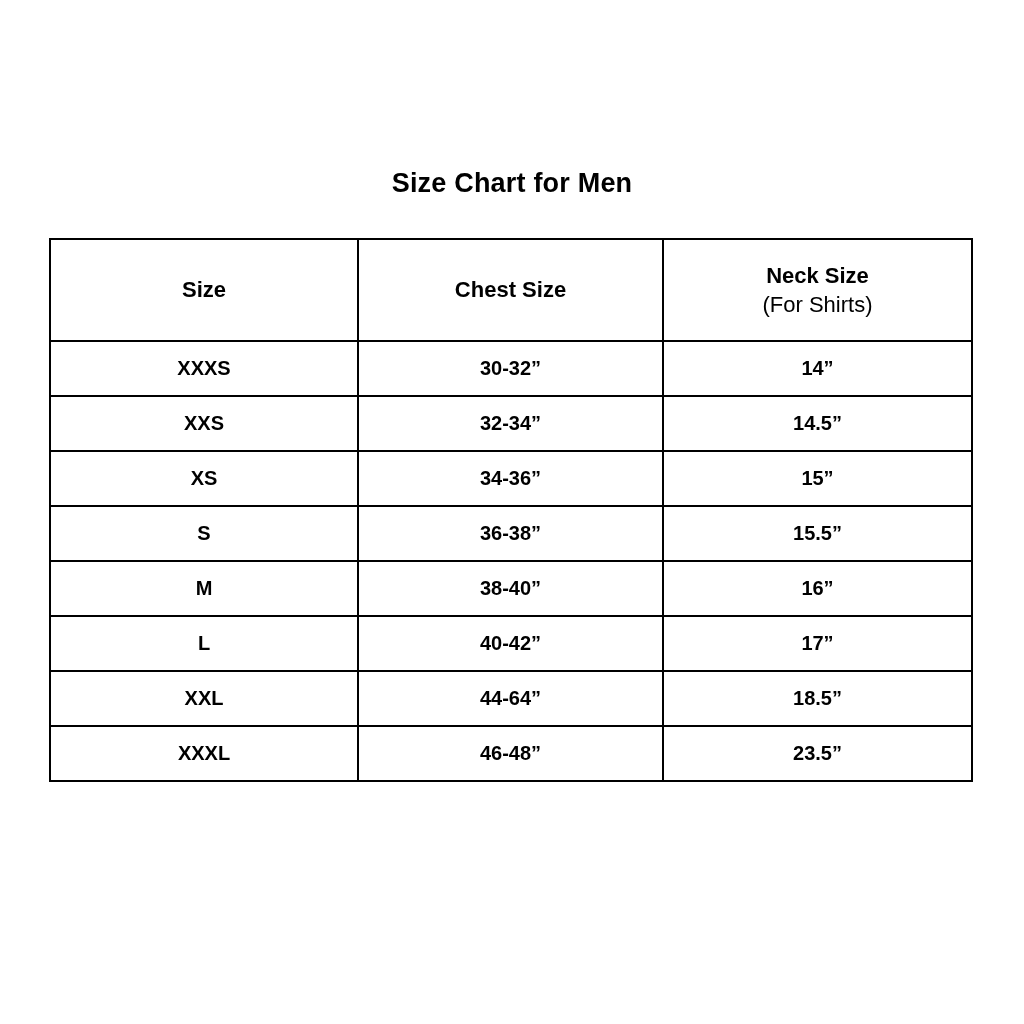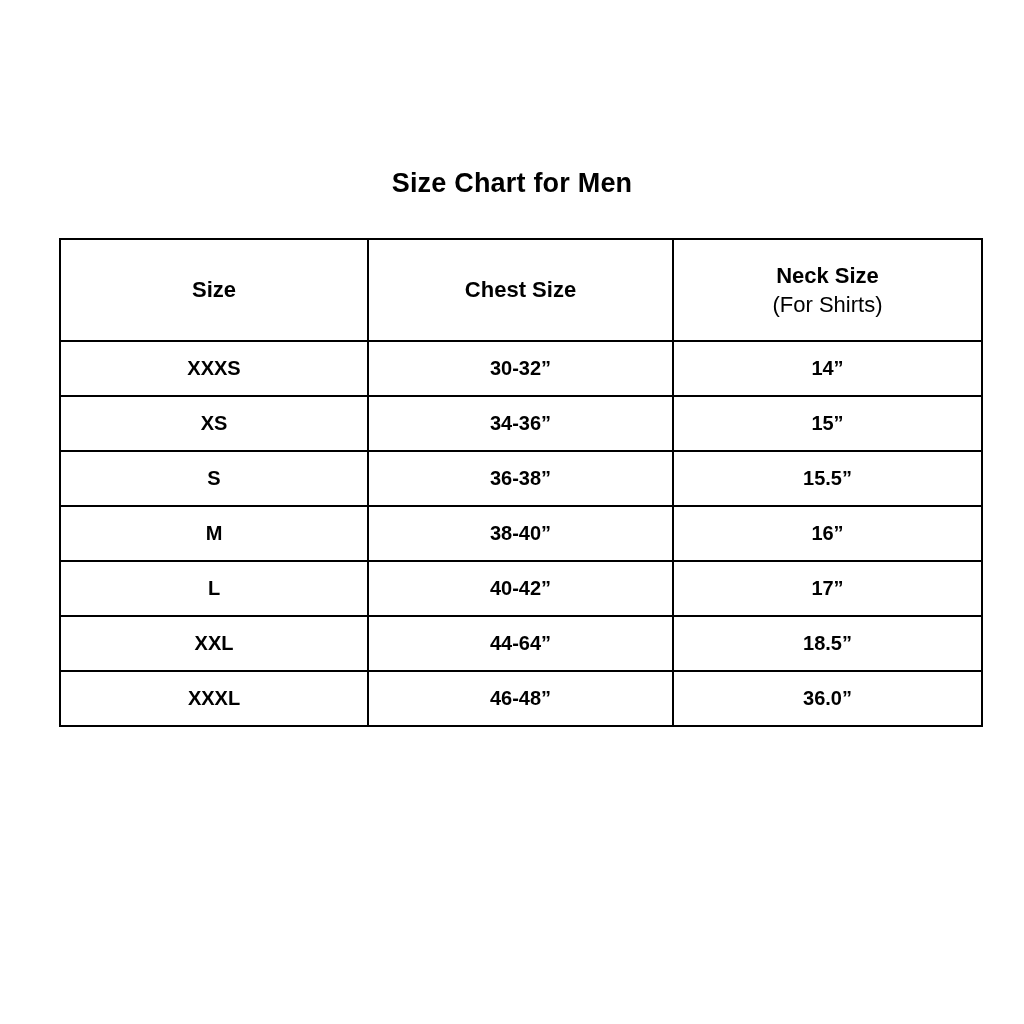--- a/index.html
+++ b/index.html
@@ -26,21 +26,21 @@
     left: 0;
     width: 1024px;
     text-align: center;
     font-size: 27px;
     font-weight: bold;
     letter-spacing: 0.2px;
   }
   .table-wrap {
     position: absolute;
     top: 238px;
-    left: 59px;
+    left: 49px;
     width: 922px;
   }
   table.size-table {
     border-collapse: collapse;
     width: 922px;
     table-layout: fixed;
   }
   table.size-table col.c1 { width: 308px; }
   table.size-table col.c2 { width: 305px; }
   table.size-table col.c3 { width: 309px; }
@@ -98,20 +98,25 @@
           </th>
         </tr>
       </thead>
       <tbody>
         <tr>
           <td class="size-cell">XXXS</td>
           <td>30-32”</td>
           <td>14”</td>
         </tr>
         <tr>
+          <td class="size-cell">XXS</td>
+          <td>32-34”</td>
+          <td>14.5”</td>
+        </tr>
+        <tr>
           <td class="size-cell">XS</td>
           <td>34-36”</td>
           <td>15”</td>
         </tr>
         <tr>
           <td class="size-cell">S</td>
           <td>36-38”</td>
           <td>15.5”</td>
         </tr>
         <tr>
@@ -125,19 +130,19 @@
           <td>17”</td>
         </tr>
         <tr>
           <td class="size-cell">XXL</td>
           <td>44-64”</td>
           <td>18.5”</td>
         </tr>
         <tr>
           <td class="size-cell">XXXL</td>
           <td>46-48”</td>
-          <td>36.0”</td>
+          <td>23.5”</td>
         </tr>
       </tbody>
     </table>
   </div>
 
 </div>
 
 </body></html>

